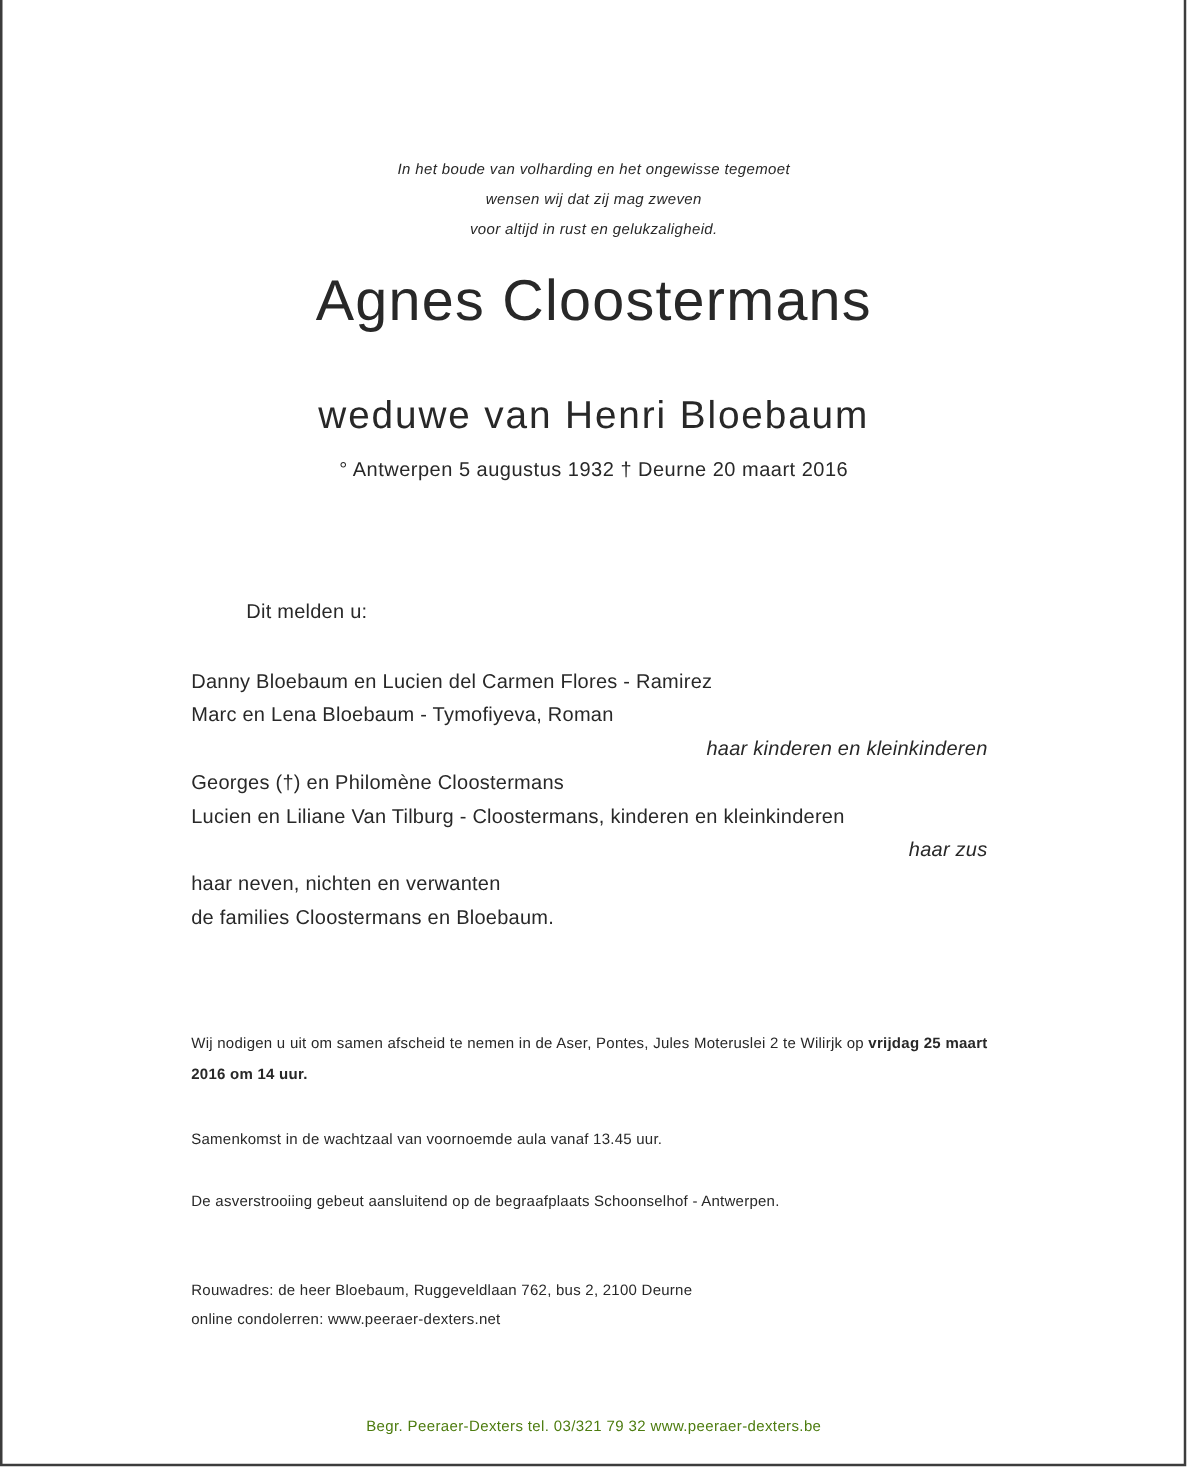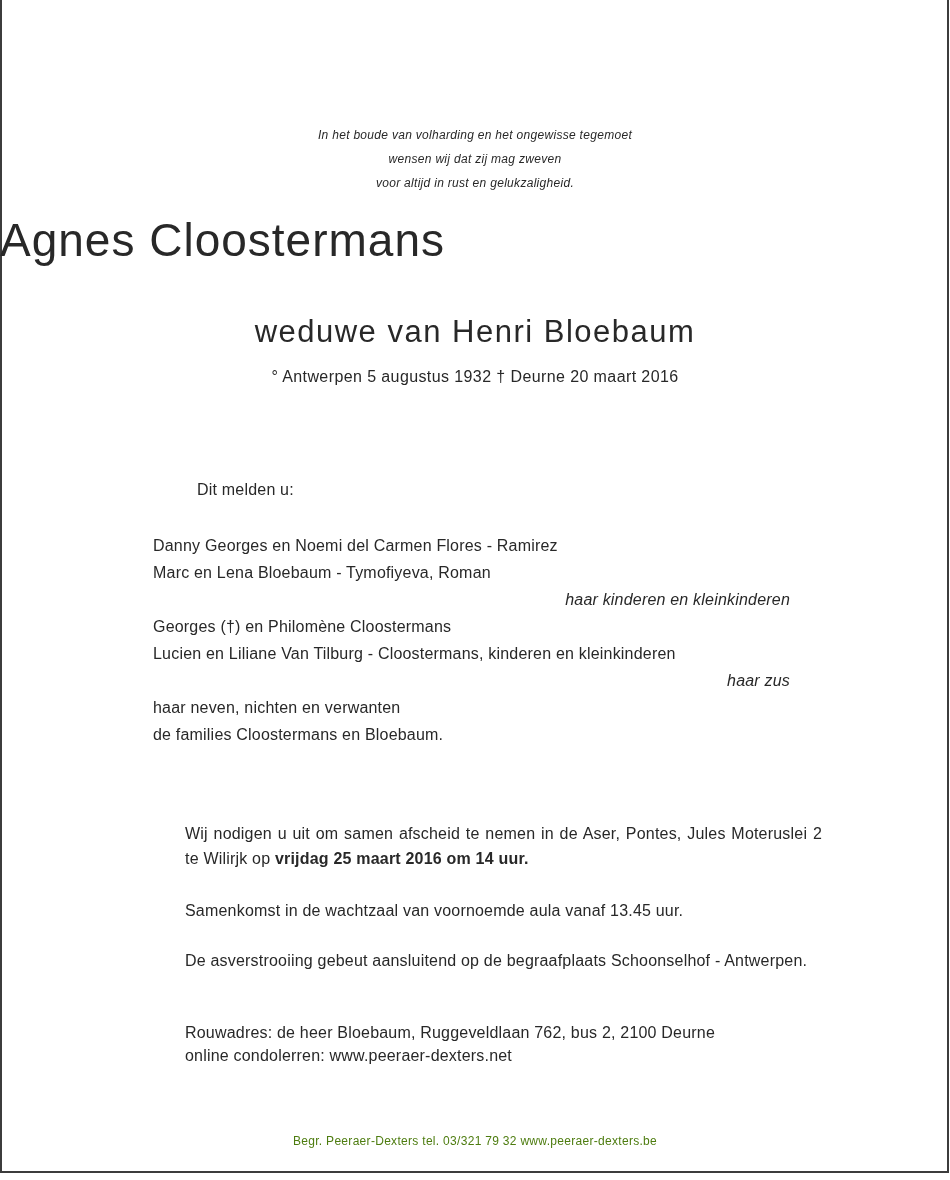--- a/index.html
+++ b/index.html
@@ -35,21 +35,21 @@
     text-align: center;
     font-style: italic;
     font-size: 12px;
     line-height: 24px;
     letter-spacing: 0.3px;
   }
   .deceased-name {
     top: 213px;
     left: 0;
     width: 950px;
-    text-align: left;
+    text-align: center;
     font-size: 46px;
     line-height: 54px;
     letter-spacing: 1px;
     font-weight: 400;
   }
   .relation {
     top: 296px;
     left: 0;
     width: 950px;
     text-align: center;
@@ -84,23 +84,22 @@
     line-height: 27px;
     letter-spacing: 0.2px;
   }
   .family .caption {
     text-align: right;
     font-style: italic;
   }
   .para {
     left: 153px;
     width: 637px;
-    font-size: 16px;
+    font-size: 12px;
     letter-spacing: 0.2px;
-    margin-left: 32px;
   }
   .p-invite   { top: 822px;  line-height: 24.5px; text-align: justify; text-align-last: left; }
   .p-gather   { top: 900px;  line-height: 22px; }
   .p-scatter  { top: 949px;  line-height: 24.5px; text-align: justify; text-align-last: left; }
   .p-address  { top: 1021px; line-height: 23px; }
   .bold { font-weight: bold; }
   .footer {
     top: 1134px;
     left: 0;
     width: 950px;
@@ -125,21 +124,21 @@
 
   <div class="block deceased-name">Agnes Cloostermans</div>
 
   <div class="block relation">weduwe van Henri Bloebaum</div>
 
   <div class="block life-dates">° Antwerpen 5 augustus 1932 † Deurne 20 maart 2016</div>
 
   <div class="block lead">Dit melden u:</div>
 
   <div class="block family">
-    <div>Danny Georges en Noemi del Carmen Flores - Ramirez</div>
+    <div>Danny Bloebaum en Lucien del Carmen Flores - Ramirez</div>
     <div>Marc en Lena Bloebaum - Tymofiyeva, Roman</div>
     <div class="caption">haar kinderen en kleinkinderen</div>
     <div>Georges (†) en Philomène Cloostermans</div>
     <div>Lucien en Liliane Van Tilburg - Cloostermans, kinderen en kleinkinderen</div>
     <div class="caption">haar zus</div>
     <div>haar neven, nichten en verwanten</div>
     <div>de families Cloostermans en Bloebaum.</div>
   </div>
 
   <div class="block para p-invite">

